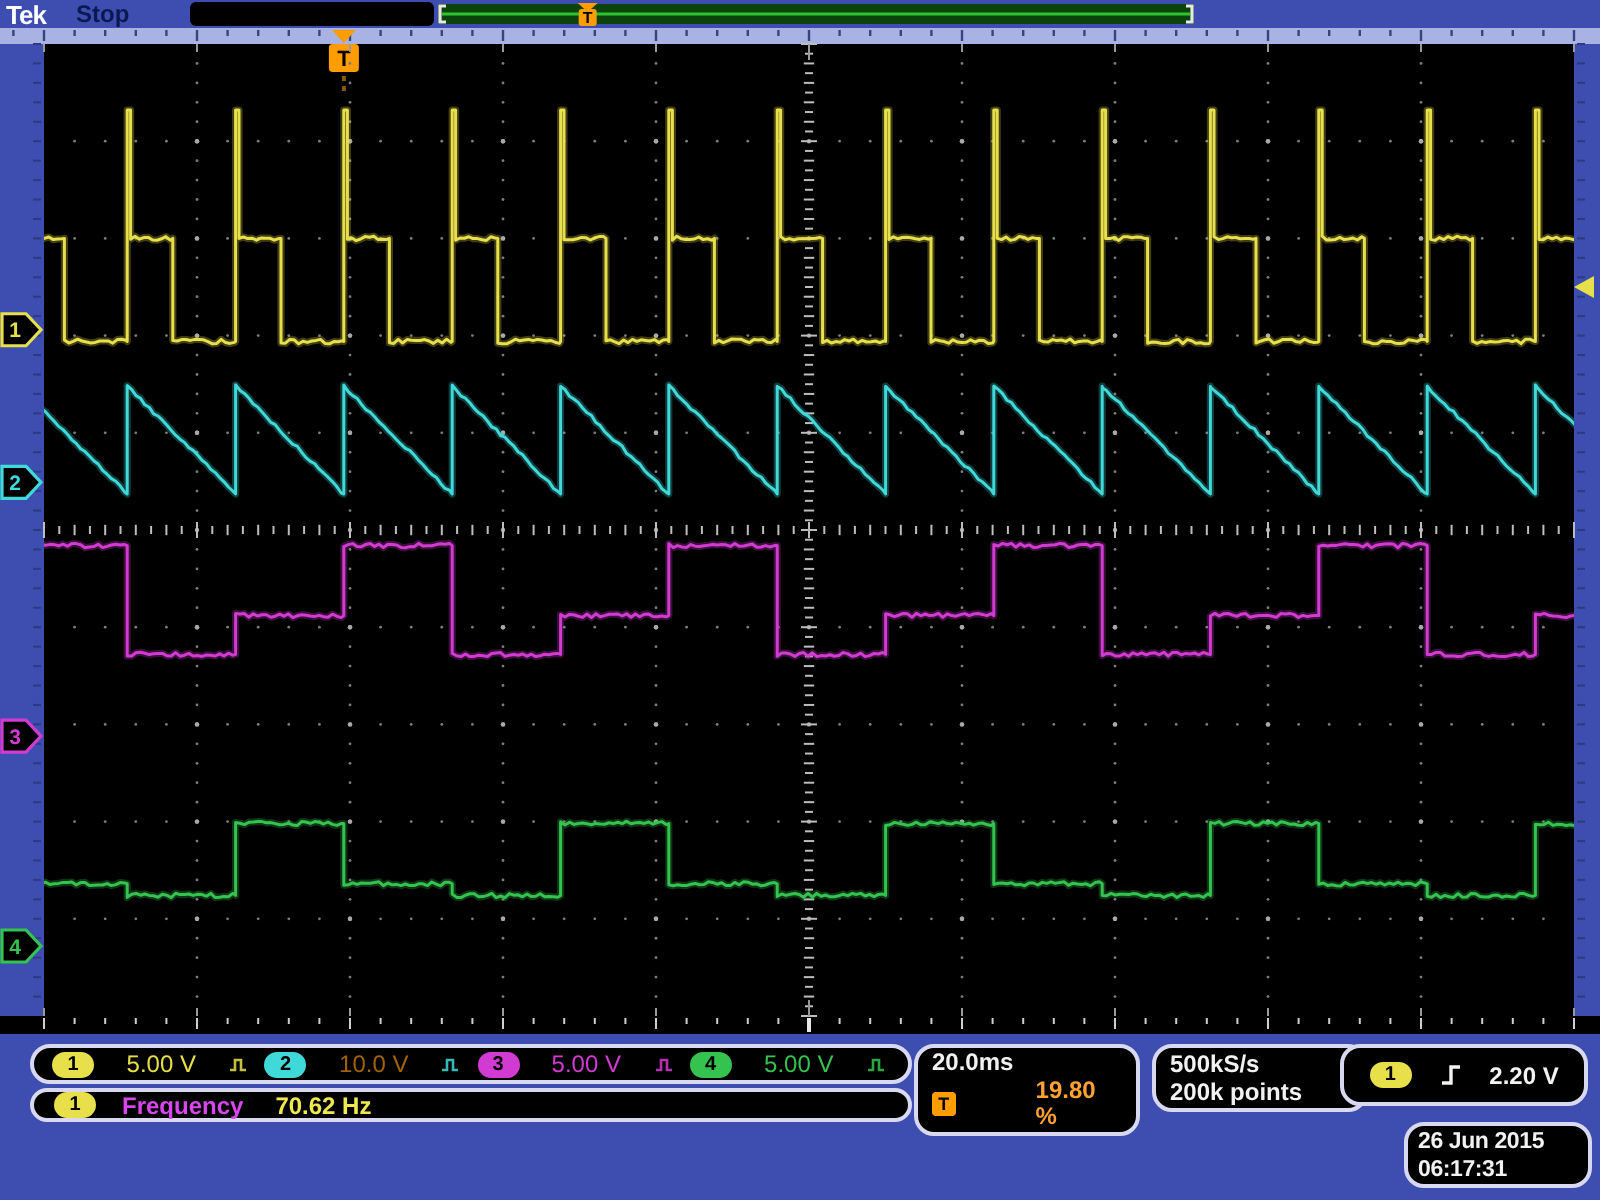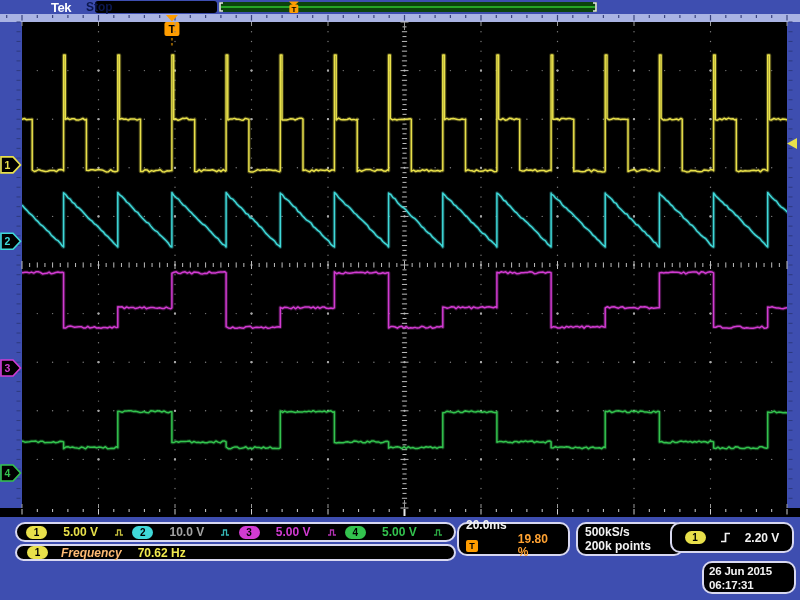--- a/index.html
+++ b/index.html
@@ -1,33 +1,33 @@
 <!DOCTYPE html>
 <html><head>
 <meta charset="utf-8">
 <style>
   html,body{margin:0;padding:0;background:#222;}
   #stage{position:relative;width:800px;height:600px;background:#3e4eb0;overflow:hidden;
          font-family:"Liberation Sans","DejaVu Sans",sans-serif;}
   #scene{position:absolute;left:0;top:0;}
-  .ovl{position:absolute;margin-left:48px;}
+  .ovl{position:absolute;}
   #brand{left:3px;top:0px;color:#fff;font-size:13px;font-weight:bold;letter-spacing:-0.5px;}
   #status{left:38px;top:0px;color:#0c1850;font-size:12px;font-weight:bold;}
   .box{position:absolute;background:#000;border:2px solid #d8d8f0;border-radius:10px;
        box-sizing:border-box;display:flex;align-items:center;}
   #ch-box{left:15px;top:522px;width:441px;height:20px;padding:0 6px;}
   .ch-group{flex:1;display:flex;align-items:center;justify-content:space-between;padding:0 3px;}
   .chip{display:inline-flex;width:21px;height:13px;border-radius:7px;align-items:center;
         justify-content:center;color:#000;font-size:10px;font-weight:bold;flex:none;}
-  .ch-scale{font-size:12px;font-weight:bold;white-space:nowrap;}
+  .ch-scale{font-size:12px;font-weight:normal;white-space:nowrap;}
   .probe{flex:none;opacity:.85;}
   #freq-box{left:15px;top:544px;width:441px;height:17px;padding:0 10px;gap:13px;}
-  #freq-box .lbl{color:#fdba74;font-size:12px;font-weight:bold;font-style:italic;}
+  #freq-box .lbl{color:#d946ef;font-size:12px;font-weight:bold;}
   #freq-box .val{color:#f0e94e;font-size:12px;font-weight:bold;margin-left:3px;}
-  #tb-box{left:457px;top:522px;width:113px;height:34px;padding:2px 7px;flex-direction:column;
+  #tb-box{left:457px;top:522px;width:113px;height:46px;padding:2px 7px;flex-direction:column;
           align-items:flex-start;justify-content:center;gap:1px;}
   #tb-box .line1{color:#f2f2f2;font-size:12px;font-weight:bold;line-height:13px;}
   #tb-box .line2{display:flex;align-items:center;gap:4px;line-height:13px;}
   #tb-box .pct{color:#ffa232;font-size:12px;font-weight:bold;margin-left:36px;}
   .t-icon{display:inline-flex;width:12px;height:12px;background:#ff9d00;border-radius:2px;
           color:#000;font-size:9px;font-weight:bold;align-items:center;justify-content:center;}
   #sr-box{left:576px;top:522px;width:108px;height:34px;padding:2px 7px;flex-direction:column;
           align-items:flex-start;justify-content:center;gap:1px;}
   #sr-box span{color:#f2f2f2;font-size:12px;font-weight:bold;line-height:13px;white-space:nowrap;}
   #trig-box{left:670px;top:522px;width:124px;height:31px;justify-content:center;gap:13px;}
@@ -1340,21 +1340,21 @@
   <div id="ch-box" class="box">
     <div class="ch-group">
       <span class="chip" style="background: rgb(232, 224, 74);">1</span>
       <span class="ch-scale" style="color: rgb(232, 224, 74);">5.00 V</span>
       <svg class="probe" width="12" height="9" viewBox="0 0 12 9">
           <path d="M1,7 h2.5 v-5 h3 v5 h2.5" fill="none" stroke-width="1.3" stroke="#e8e04a"></path>
         </svg>
     </div>
     <div class="ch-group">
       <span class="chip" style="background: rgb(63, 217, 217);">2</span>
-      <span class="ch-scale" style="color: #a3a3a3;">10.0 V</span>
+      <span class="ch-scale" style="color: #a16207;">10.0 V</span>
       <svg class="probe" width="12" height="9" viewBox="0 0 12 9">
           <path d="M1,7 h2.5 v-5 h3 v5 h2.5" fill="none" stroke-width="1.3" stroke="#3fd9d9"></path>
         </svg>
     </div>
     <div class="ch-group">
       <span class="chip" style="background: rgb(210, 59, 210);">3</span>
       <span class="ch-scale" style="color: rgb(210, 59, 210);">5.00 V</span>
       <svg class="probe" width="12" height="9" viewBox="0 0 12 9">
           <path d="M1,7 h2.5 v-5 h3 v5 h2.5" fill="none" stroke-width="1.3" stroke="#d23bd2"></path>
         </svg>

